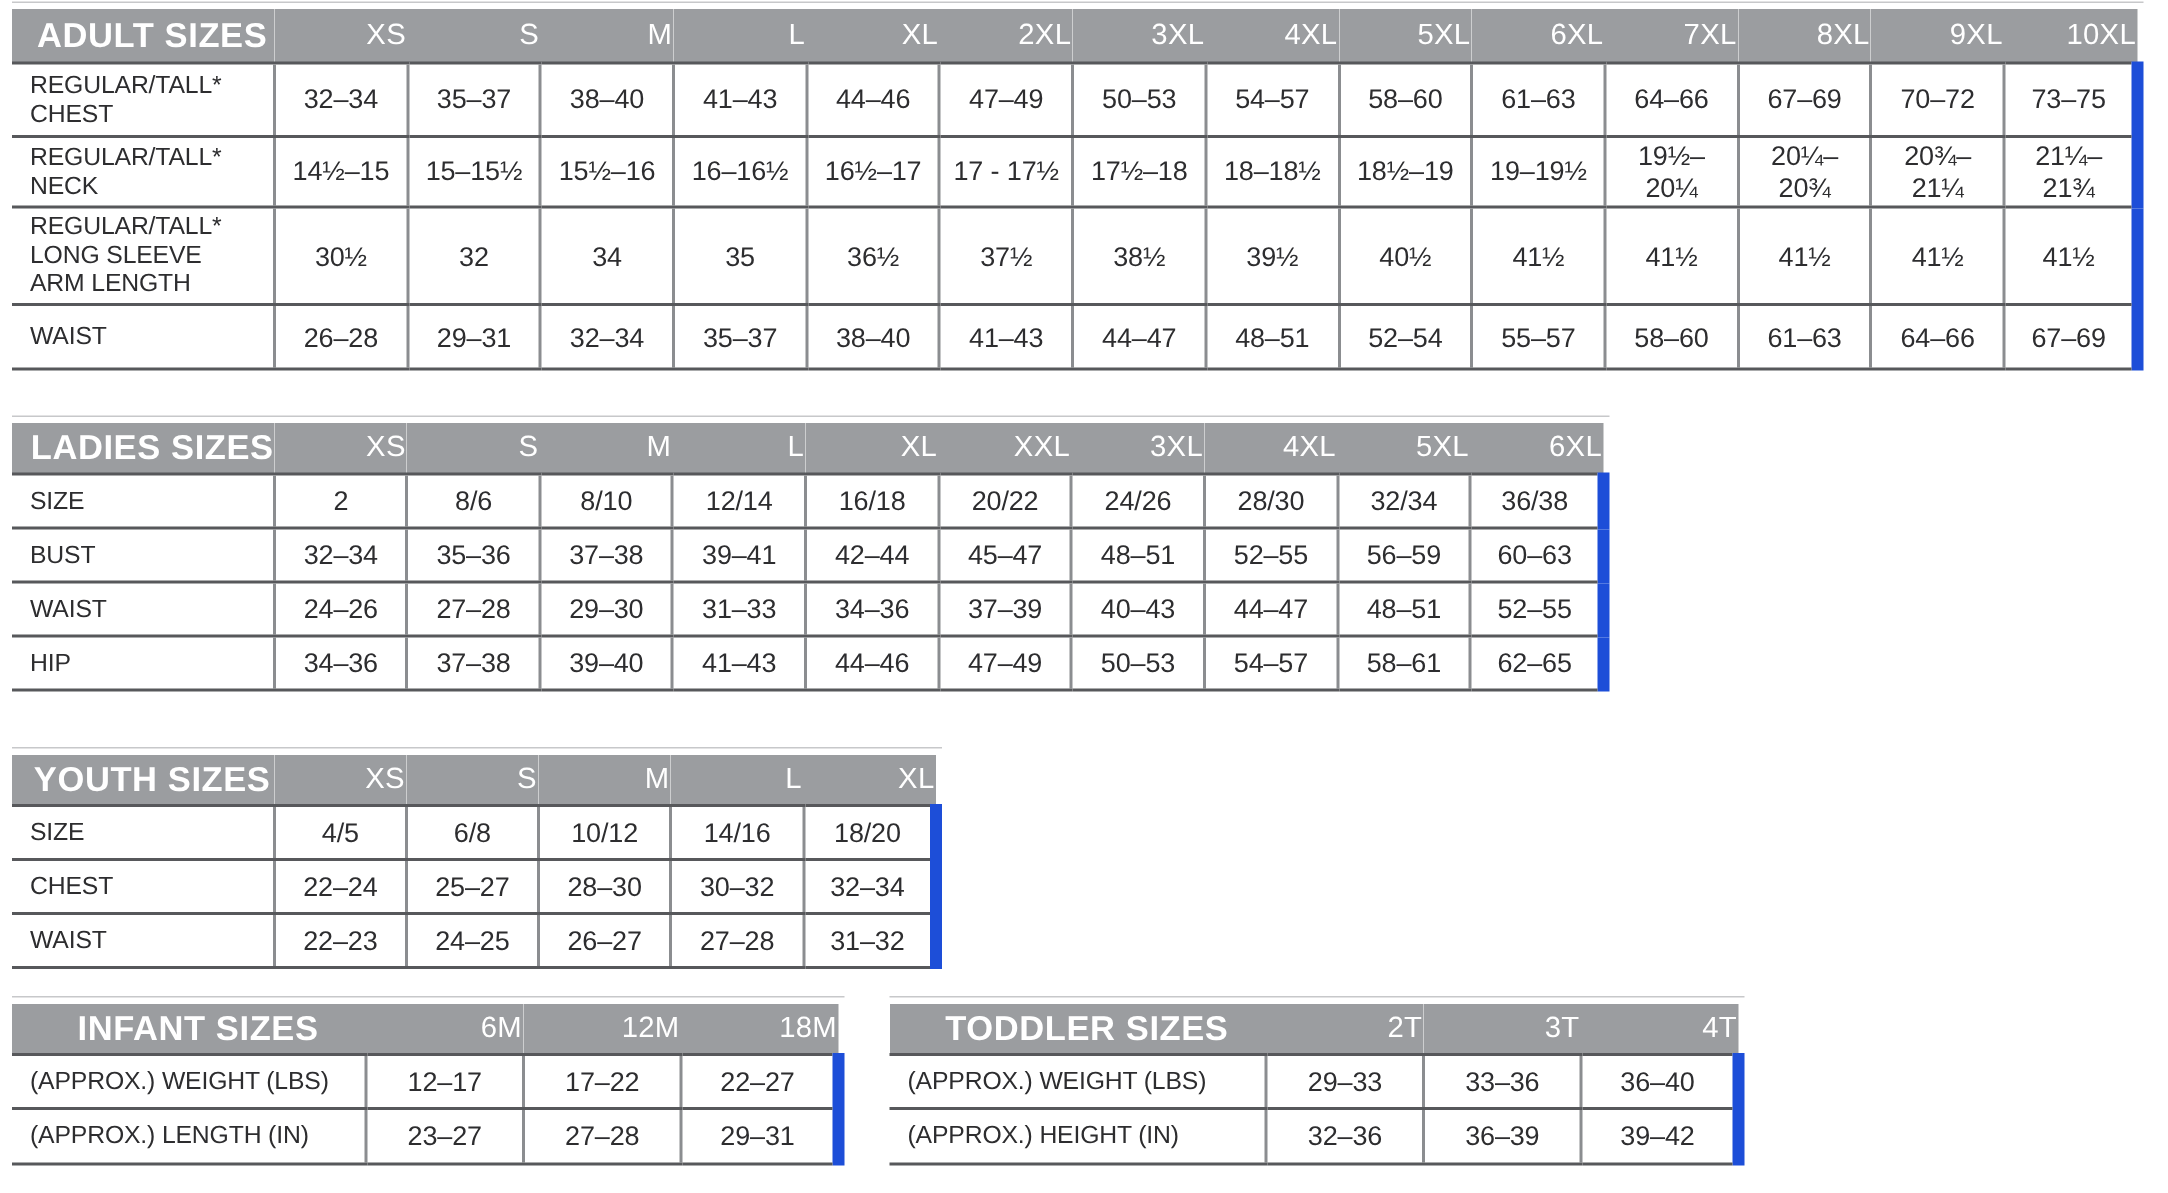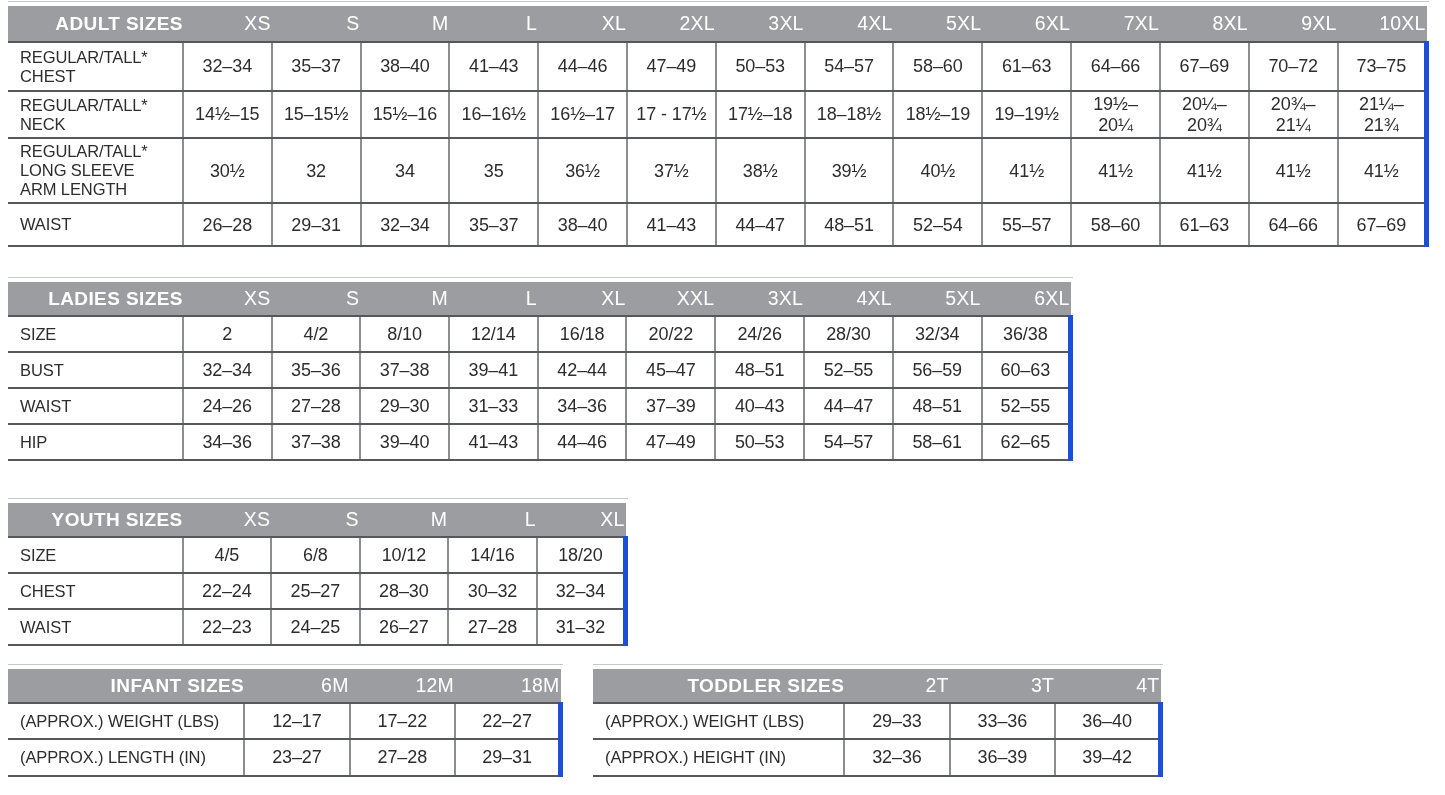--- a/index.html
+++ b/index.html
@@ -16,35 +16,35 @@
   #t-infant { left:8px;  top:664px; width:555px;  }
   #t-toddler{ left:593px;top:664px; width:570px;  }
 
   table.size-table{ border-collapse:collapse; table-layout:fixed; }
   .size-table th{
     background:#9b9da0; color:#ffffff; height:31px;
     vertical-align:middle; white-space:nowrap; overflow:hidden;
   }
   #t-adult .size-table th{ height:33px; }
   .size-table th.title{
-    text-align:right; padding:0 0 0 12px; font-weight:bold;
-    font-size:19px; letter-spacing:0.4px;
+    text-align:center; padding:0 0 0 12px; font-weight:bold;
+    font-size:23px; letter-spacing:0.4px;
   }
   .size-table th.colh{ font-weight:normal; font-size:19.5px; text-align:right; letter-spacing:0.2px; }
 
   .size-table td{
     border-bottom:2px solid #57585b;
     white-space:pre-line; vertical-align:middle; line-height:1.15;
   }
   .size-table tbody tr:first-child td{ border-top:2px solid #57585b; }
   .size-table td.val{
     border-left:2px solid #8b8d90; text-align:center;
     font-size:18px; padding:2px 3px; letter-spacing:-0.1px;
   }
-  .size-table td.val:last-child{ border-right:5px solid #1d4ed8; }
+  .size-table td.val:last-child{ border-right:8px solid #1d4ed8; }
   .size-table td.lbl{
     text-align:left; padding:2px 6px 2px 12px;
     font-size:16.5px; letter-spacing:-0.1px;margin-top:37px;
   }
   .size-table tbody tr{ height:36px; }
   #t-adult .size-table tbody tr:nth-child(1){ height:49px; }
   #t-adult .size-table tbody tr:nth-child(2){ height:46px; }
   #t-adult .size-table tbody tr:nth-child(3){ height:65px; }
   #t-adult .size-table tbody tr:nth-child(4){ height:43px; }
   #t-infant .size-table tbody tr:nth-child(2),
@@ -211,21 +211,21 @@
             <th class="colh">3XL</th>
             <th class="colh">4XL</th>
             <th class="colh">5XL</th>
             <th class="colh">6XL</th>
           </tr>
         </thead>
         <tbody>
           <tr>
             <td class="lbl">SIZE</td>
             <td class="val">2</td>
-            <td class="val">4/2</td>
+            <td class="val">8/6</td>
             <td class="val">8/10</td>
             <td class="val">12/14</td>
             <td class="val">16/18</td>
             <td class="val">20/22</td>
             <td class="val">24/26</td>
             <td class="val">28/30</td>
             <td class="val">32/34</td>
             <td class="val">36/38</td>
           </tr>
           <tr>

